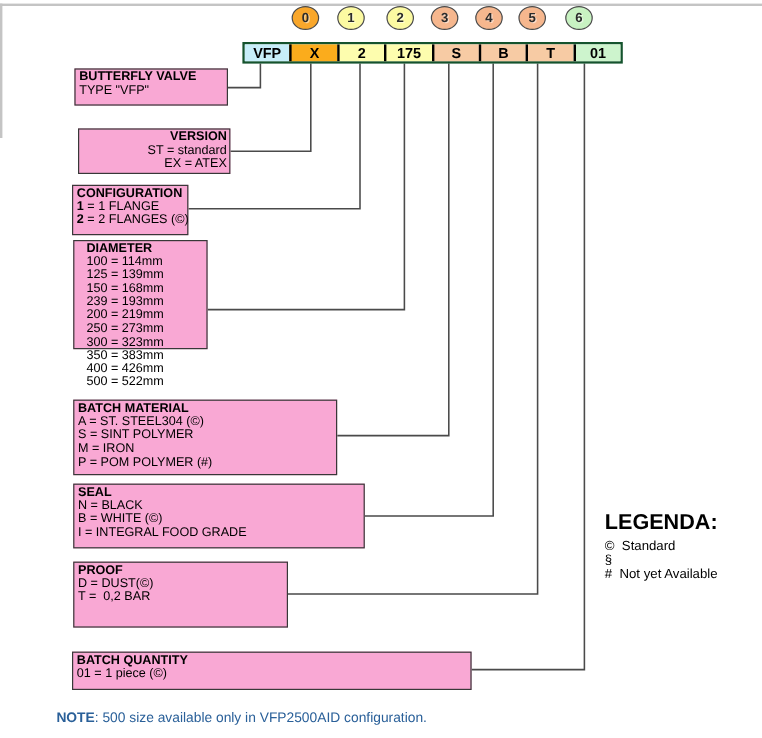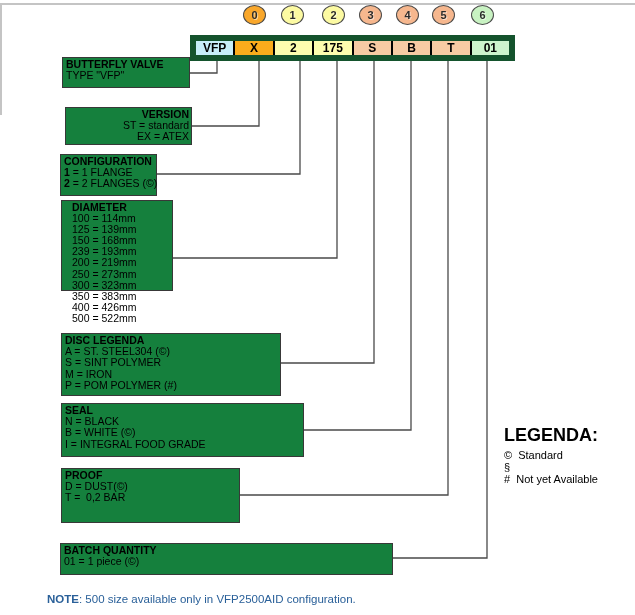--- a/index.html
+++ b/index.html
@@ -12,31 +12,31 @@
   #connectors polyline{fill:none;stroke:#4a4a4a;stroke-width:1.3;}
   
   .circle{
     position:absolute;top:5px;width:23px;height:20px;border:1.4px solid #4a4a4a;
     border-radius:50%;display:flex;align-items:center;justify-content:center;
     font-size:11px;font-weight:700;color:#2b2b2b;text-shadow:1px 1px 0 rgba(255,255,255,.55);
     box-sizing:border-box;
   }
   
   #code-table{
-    position:absolute;left:190px;top:35px;width:313px;height:14px;
-    border:6px solid #14532d;display:flex;
+    position:absolute;left:202px;top:35px;width:313px;height:14px;
+    border:2px solid #14532d;display:flex;
   }
   .code-cell{
     flex:1;display:flex;align-items:center;justify-content:center;
     font-size:12px;font-weight:700;line-height:14px;border-left:2px solid #000;
   }
   .code-cell:first-child{border-left:none;}
   
   .box{
-    position:absolute;background:#15803d;border:1.5px solid #383838;
+    position:absolute;background:#f9a8d4;border:1.5px solid #383838;
     box-sizing:border-box;padding:1px 2px 0 3px;font-size:10.5px;line-height:11.2px;
   }
   .box .title{font-weight:700;white-space:pre;}
   .box .line{white-space:pre;}
   .bkey{font-weight:700;}
   
   #legend{position:absolute;left:504px;top:425px;}
   #legend .legend-title{font-size:18px;font-weight:700;margin-bottom:3px;}
   #legend .legend-item{font-size:11px;line-height:12px;white-space:pre;}
   
@@ -106,21 +106,21 @@
     <div class="line">239 = 193mm</div>
     <div class="line">200 = 219mm</div>
     <div class="line">250 = 273mm</div>
     <div class="line">300 = 323mm</div>
     <div class="line">350 = 383mm</div>
     <div class="line">400 = 426mm</div>
     <div class="line">500 = 522mm</div>
   </div>
 
   <div class="box" style="left:61px;top:333px;width:220px;height:63px;">
-    <div class="title">DISC LEGENDA</div>
+    <div class="title">BATCH MATERIAL</div>
     <div class="line">A = ST. STEEL304 (©)</div>
     <div class="line">S = SINT POLYMER</div>
     <div class="line">M = IRON</div>
     <div class="line">P = POM POLYMER (#)</div>
   </div>
 
   <div class="box" style="left:61px;top:403px;width:243px;height:54px;">
     <div class="title">SEAL</div>
     <div class="line">N = BLACK</div>
     <div class="line">B = WHITE (©)</div>

